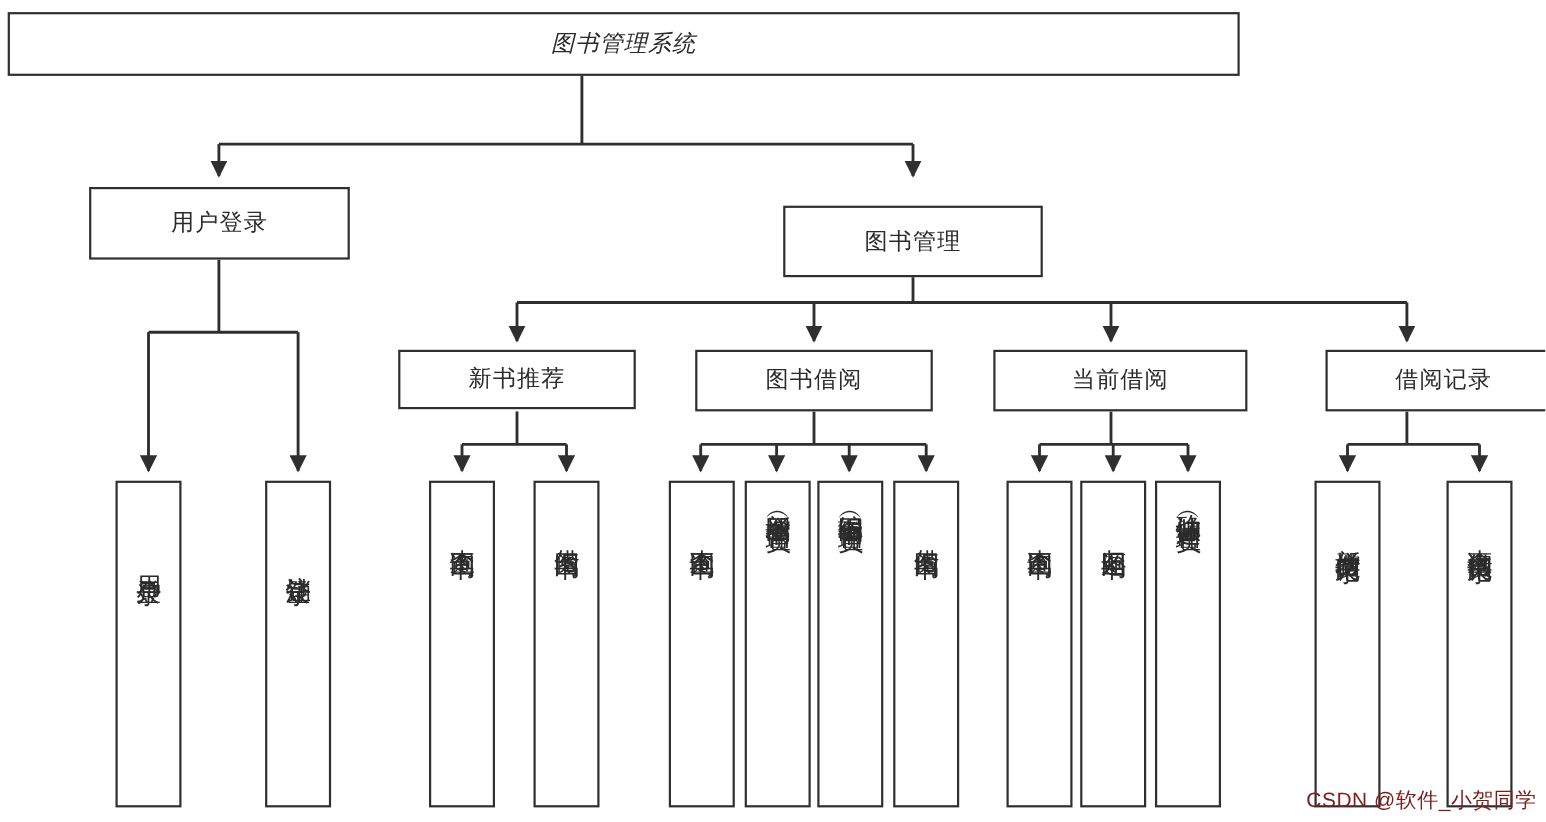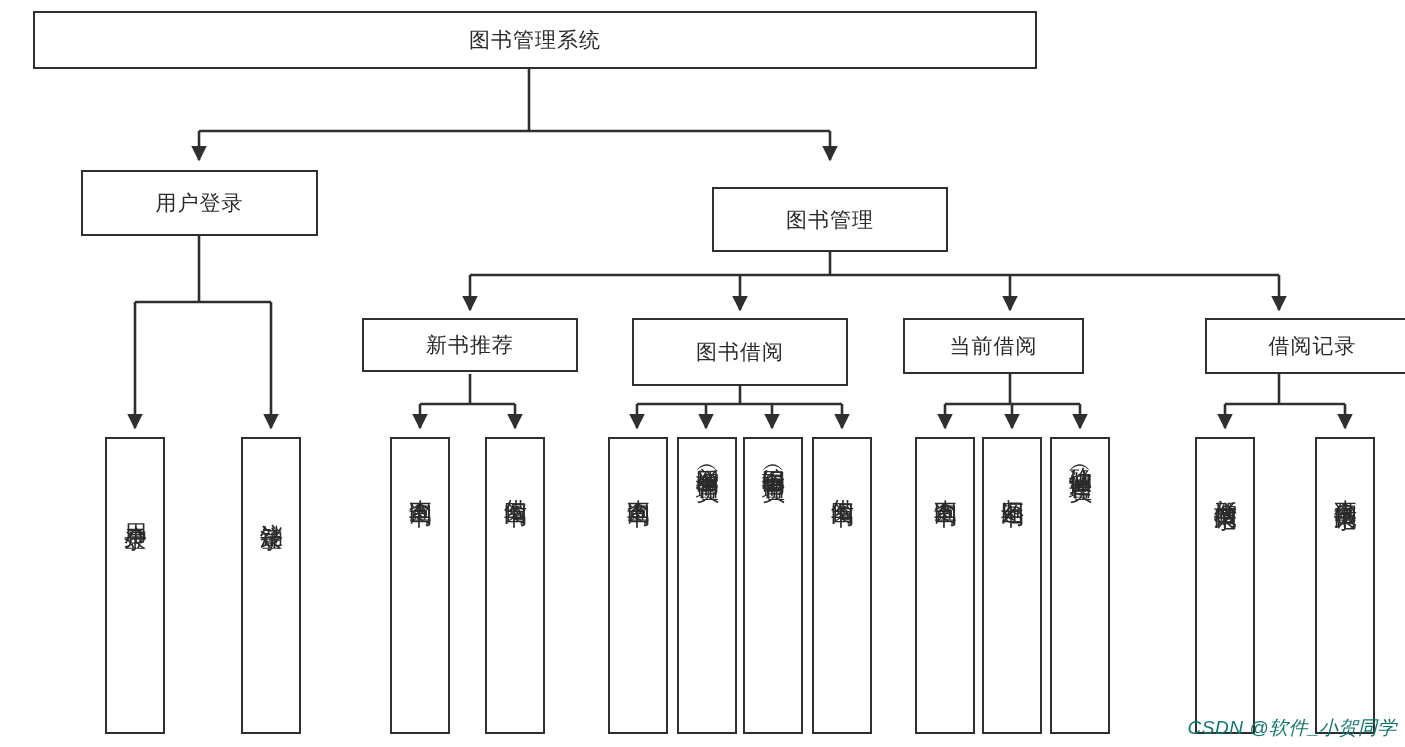--- a/index.html
+++ b/index.html
@@ -62,24 +62,23 @@
     margin-top: 36px;
   }
   .node.vert.tall .label {
     margin-top: 4px;
   }
   .watermark {
     position: absolute;
     right: 8px;
     bottom: 6px;
     font-size: 19px;
-    color: #0f766e;
+    color: #7f1d1d;
     letter-spacing: 0.5px;
     white-space: nowrap;
-    font-style: italic;
   }
 </style>
 </head>
 <body>
 
 <div id="stage">
 
   <svg class="edges" viewBox="0 0 1405 747" xmlns="http://www.w3.org/2000/svg">
     <defs>
       <marker id="arrow" viewBox="0 0 10 10" refX="9" refY="5" markerWidth="6" markerHeight="6" orient="auto-start-reverse">
@@ -123,38 +122,38 @@
       <path d="M 1012 404 L 1012 428" marker-end="url(#arrow)"></path>
       <path d="M 1080 404 L 1080 428" marker-end="url(#arrow)"></path>
 
       <path d="M 1279 374 L 1279 404"></path>
       <path d="M 1225 404 L 1345 404"></path>
       <path d="M 1225 404 L 1225 428" marker-end="url(#arrow)"></path>
       <path d="M 1345 404 L 1345 428" marker-end="url(#arrow)"></path>
     </g>
   </svg>
 
-  <div class="node horiz" style="left:33px; top:11px; width:1004px; height:58px;">
+  <div class="node horiz" style="left:7px; top:11px; width:1120px; height:58px;font-style:italic;">
     <span class="label">图书管理系统</span>
   </div>
 
   <div class="node horiz" style="left:81px; top:170px; width:237px; height:66px;">
     <span class="label">用户登录</span>
   </div>
   <div class="node horiz" style="left:712px; top:187px; width:236px; height:65px;">
     <span class="label">图书管理</span>
   </div>
 
   <div class="node horiz" style="left:362px; top:318px; width:216px; height:54px;">
     <span class="label">新书推荐</span>
   </div>
-  <div class="node horiz" style="left:632px; top:318px; width:216px; height:68px;">
+  <div class="node horiz" style="left:632px; top:318px; width:216px; height:56px;">
     <span class="label">图书借阅</span>
   </div>
-  <div class="node horiz" style="left:903px; top:318px; width:181px; height:56px;">
+  <div class="node horiz" style="left:903px; top:318px; width:231px; height:56px;">
     <span class="label">当前借阅</span>
   </div>
   <div class="node horiz" style="left:1172px; top:318px; width:215px; height:56px;margin-left:33px;">
     <span class="label">借阅记录</span>
   </div>
 
   <div class="node vert mid" style="left:105px; top:437px; width:60px; height:297px;">
     <span class="label">用户登录</span>
   </div>
   <div class="node vert mid" style="left:241px; top:437px; width:60px; height:297px;">

